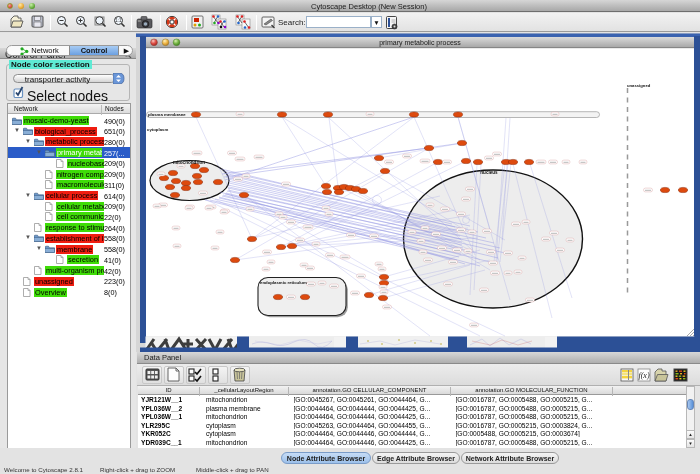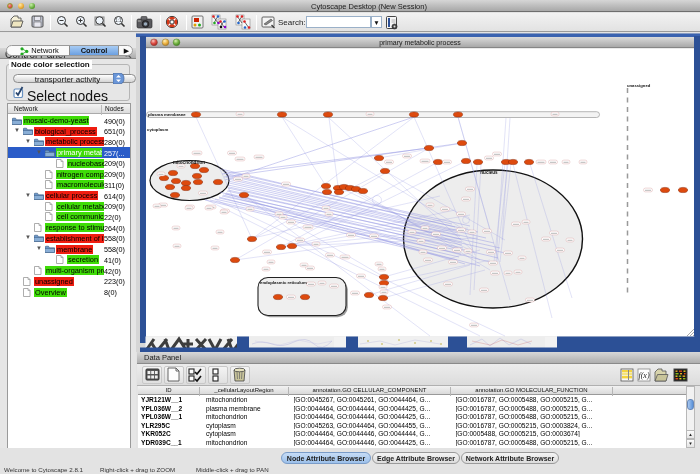--- a/index.html
+++ b/index.html
@@ -31,23 +31,23 @@
   background:linear-gradient(#d8d8d8,#aeaeae); border-bottom:1px solid #8a8a8a;
   font-size:10px; color:#222; padding:1px 0 0 5px; }
 #cptabs { position:absolute; left:6px; top:12px; width:127px; height:11px;
   background:#fafafa; border:1px solid #9a9a9a; border-radius:6px; overflow:hidden; }
 .tabseg { position:absolute; top:0; height:11px; font-size:7.5px; font-weight:normal; color:#111; text-align:center; line-height:10.5px; }
 #tab-network { left:0; width:62px; }
 #tab-mosaic { left:62px; width:49px; background:linear-gradient(#a8ccf4,#5e96dd); border-left:1px solid #8a8a8a; }
 #tab-arrow { left:111px; width:16px; border-left:1px solid #8a8a8a; font-size:7px; }
 #groupbox { position:absolute; left:6px; top:31px; width:124px; height:37px;
   border:1px solid #b5b5b5; border-radius:3px; }
-#grouplbl { position:absolute; left:9px; top:27px; background:#ffffff; padding:0 2px;
+#grouplbl { position:absolute; left:9px; top:27px; background:#5eead4; padding:0 2px;
   font-size:8px; font-weight:bold; color:#111; }
-#combo { position:absolute; left:13px; top:41px; width:123px; height:9px;
+#combo { position:absolute; left:13px; top:41px; width:103px; height:9px;
   background:linear-gradient(#ffffff,#d4d4d4); border:1px solid #8e8e8e; border-radius:5px;
   font-size:8px; color:#111; text-align:center; line-height:9px; padding-right:14px; }
 #chklbl { position:absolute; left:27px; top:55px; font-size:14px; color:#111; }
 #treebox { position:absolute; left:7px; top:70px; width:124px; height:349px;
   background:#fff; border:1px solid #9a9a9a; }
 #treehead { position:absolute; left:0; top:0; width:122px; height:10px;
   background:linear-gradient(#f4f4f4,#dcdcdc); border-bottom:1px solid #aaa;
   font-size:6.5px; color:#111; }
 #treehead .c1 { position:absolute; left:6px; top:1px; }
 #treehead .c2 { position:absolute; left:93px; top:1px; border-left:1px solid #bbb; padding-left:3px; height:10px; }

